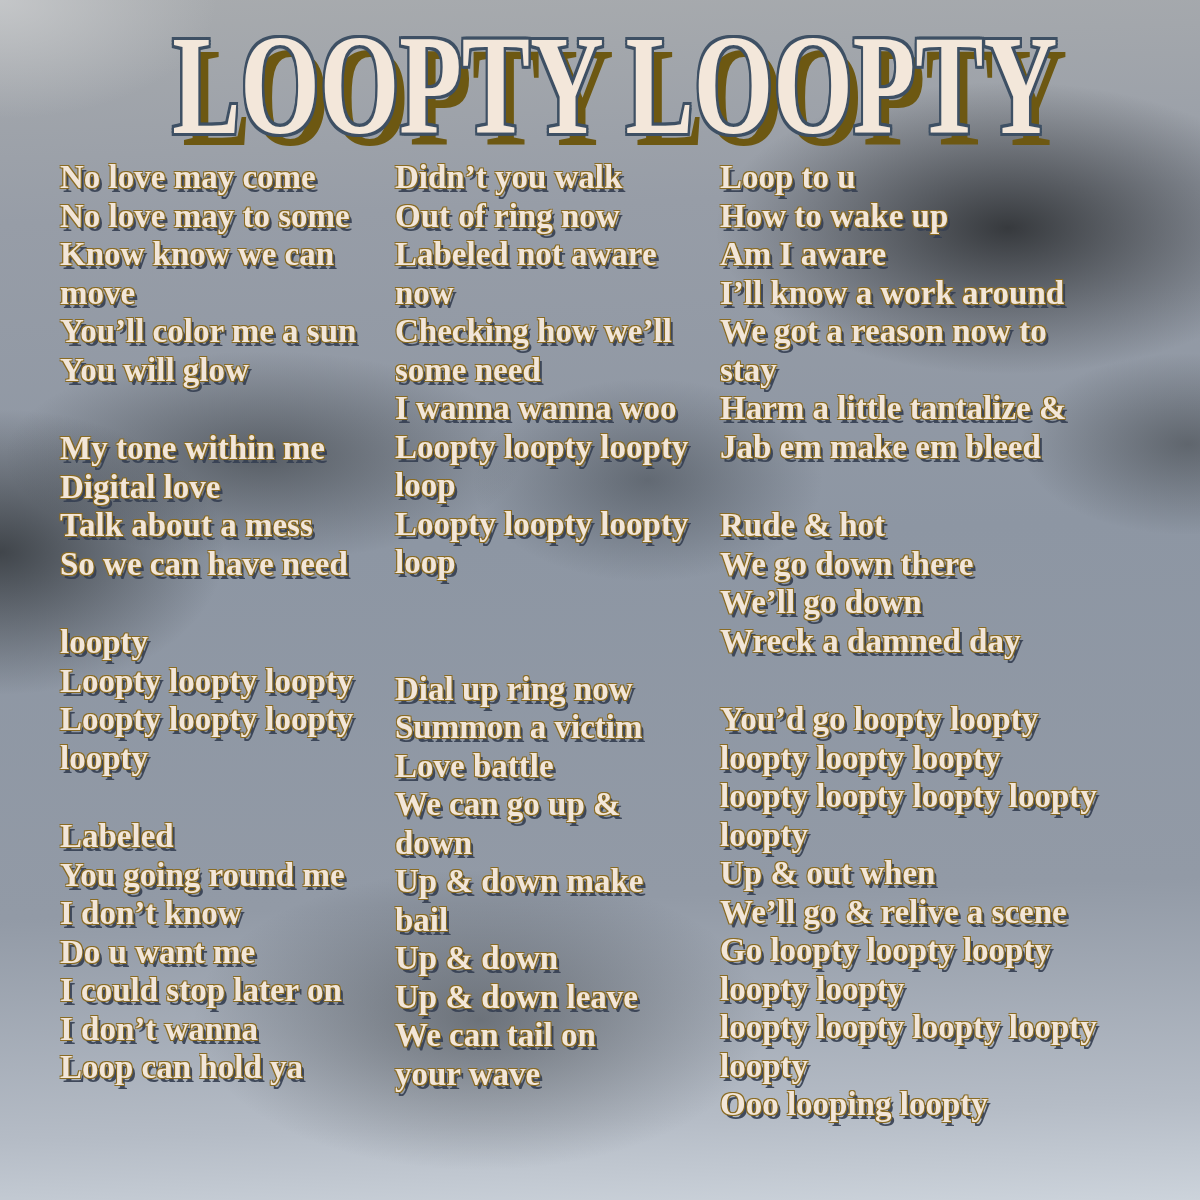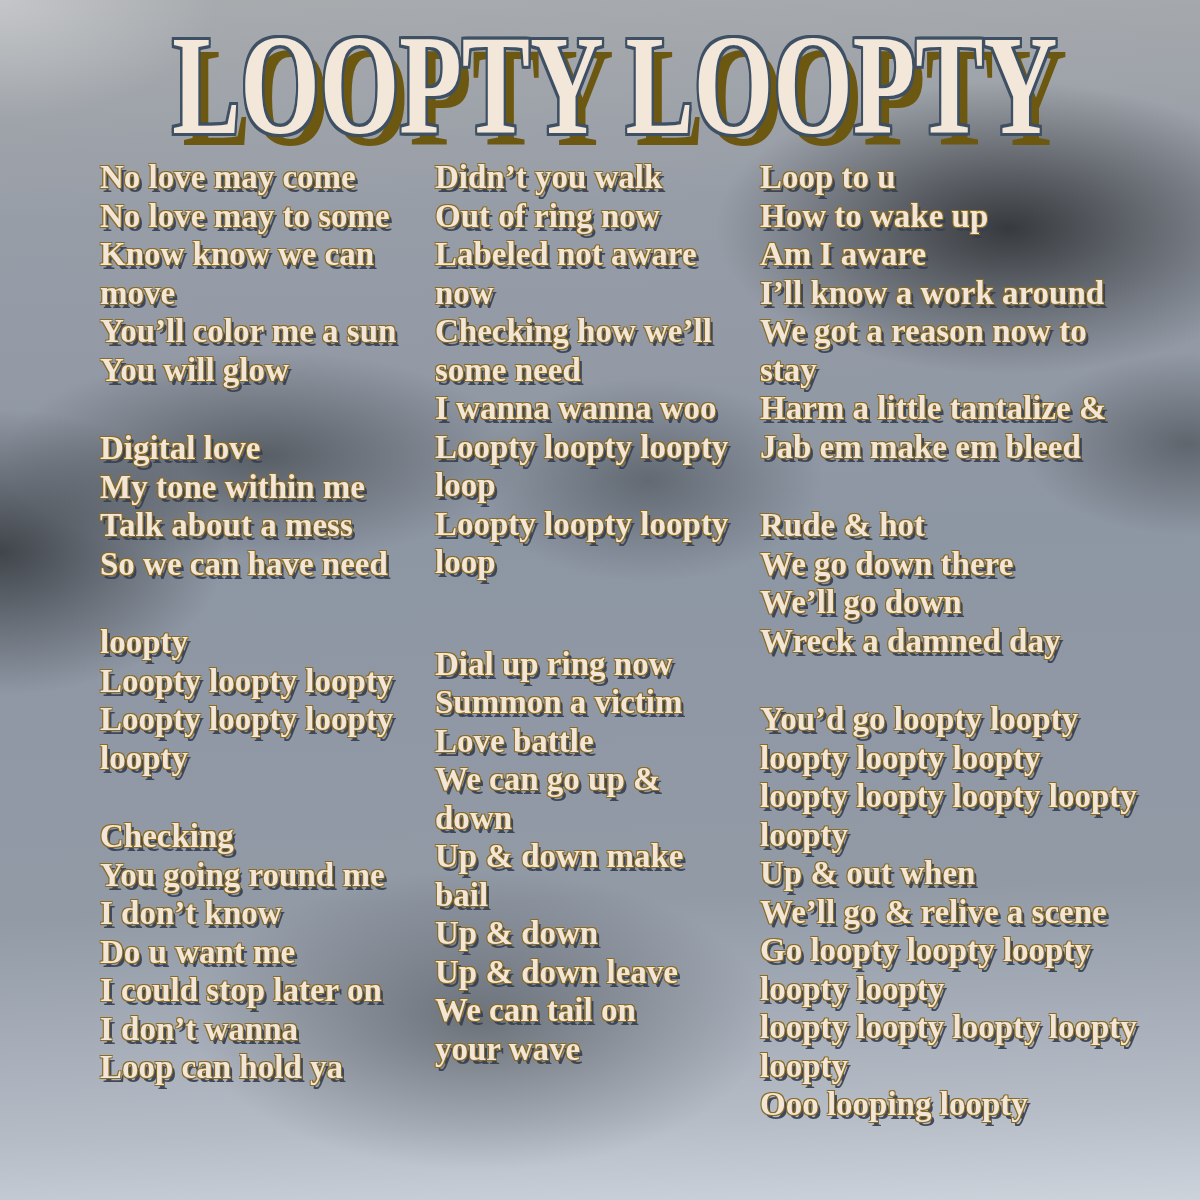--- a/index.html
+++ b/index.html
@@ -47,70 +47,70 @@
     color: #f3e7da;
     text-shadow:
       -3px -3px 0 #3e5064,  3px -3px 0 #3e5064,
       -3px  3px 0 #3e5064,  3px  3px 0 #3e5064,
       -3px  0   0 #3e5064,  3px  0   0 #3e5064,
        0   -3px 0 #3e5064,  0    3px 0 #3e5064,
       14px 12px 0 #6d5812;
   }
   .columns {
     display: flex;
-    padding-left: 100px;
+    padding-left: 60px;
     margin-top: 2px;
   }
   .column { flex: 0 0 auto; }
   .col1 { width: 335px; }
   .col2 { width: 325px; }
   .col3 { width: 404px; }
   .line {
     font-size: 33px;
     line-height: 38.5px;
     font-weight: bold;
     white-space: nowrap;
     color: #f2e6d9;
     text-shadow:
       -1px -1px 0 #8a6b22, 1px -1px 0 #8a6b22,
       -1px  1px 0 #8a6b22, 1px  1px 0 #8a6b22,
        3px  4px 0 rgba(54,64,82,0.92);
   }
   .stanza + .stanza { margin-top: 40px; }
-  .column.col2 .stanza + .stanza { margin-top: 63px; }
+  .column.col2 .stanza + .stanza { margin-top: 88px; }
 </style>
 </head>
 <body>
 
 <div class="poster">
   <h1 class="title-wrap"><span class="title-text">LOOPTY LOOPTY</span></h1>
   <div class="columns">
       <div class="column col1">
         <div class="stanza">
           <div class="line">No love may come</div>
           <div class="line">No love may to some</div>
           <div class="line">Know know we can</div>
           <div class="line">move</div>
           <div class="line">You’ll color me a sun</div>
           <div class="line">You will glow</div>
         </div>
         <div class="stanza">
+          <div class="line">My tone within me</div>
           <div class="line">Digital love</div>
-          <div class="line">My tone within me</div>
           <div class="line">Talk about a mess</div>
           <div class="line">So we can have need</div>
         </div>
         <div class="stanza">
           <div class="line">loopty</div>
           <div class="line">Loopty loopty loopty</div>
           <div class="line">Loopty loopty loopty</div>
           <div class="line">loopty</div>
         </div>
         <div class="stanza">
-          <div class="line">Checking</div>
+          <div class="line">Labeled</div>
           <div class="line">You going round me</div>
           <div class="line">I don’t know</div>
           <div class="line">Do u want me</div>
           <div class="line">I could stop later on</div>
           <div class="line">I don’t wanna</div>
           <div class="line">Loop can hold ya</div>
         </div>
       </div>
       <div class="column col2">
         <div class="stanza">

